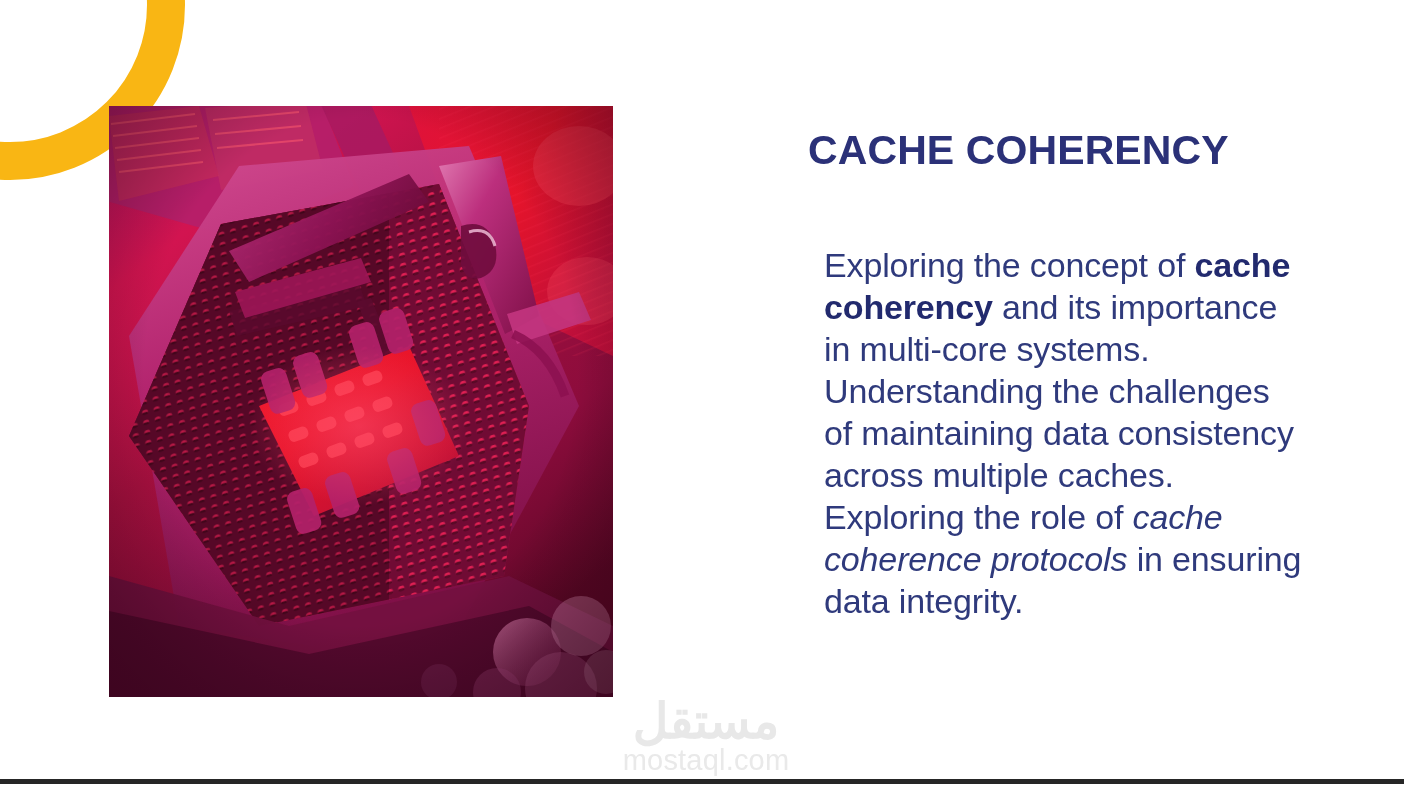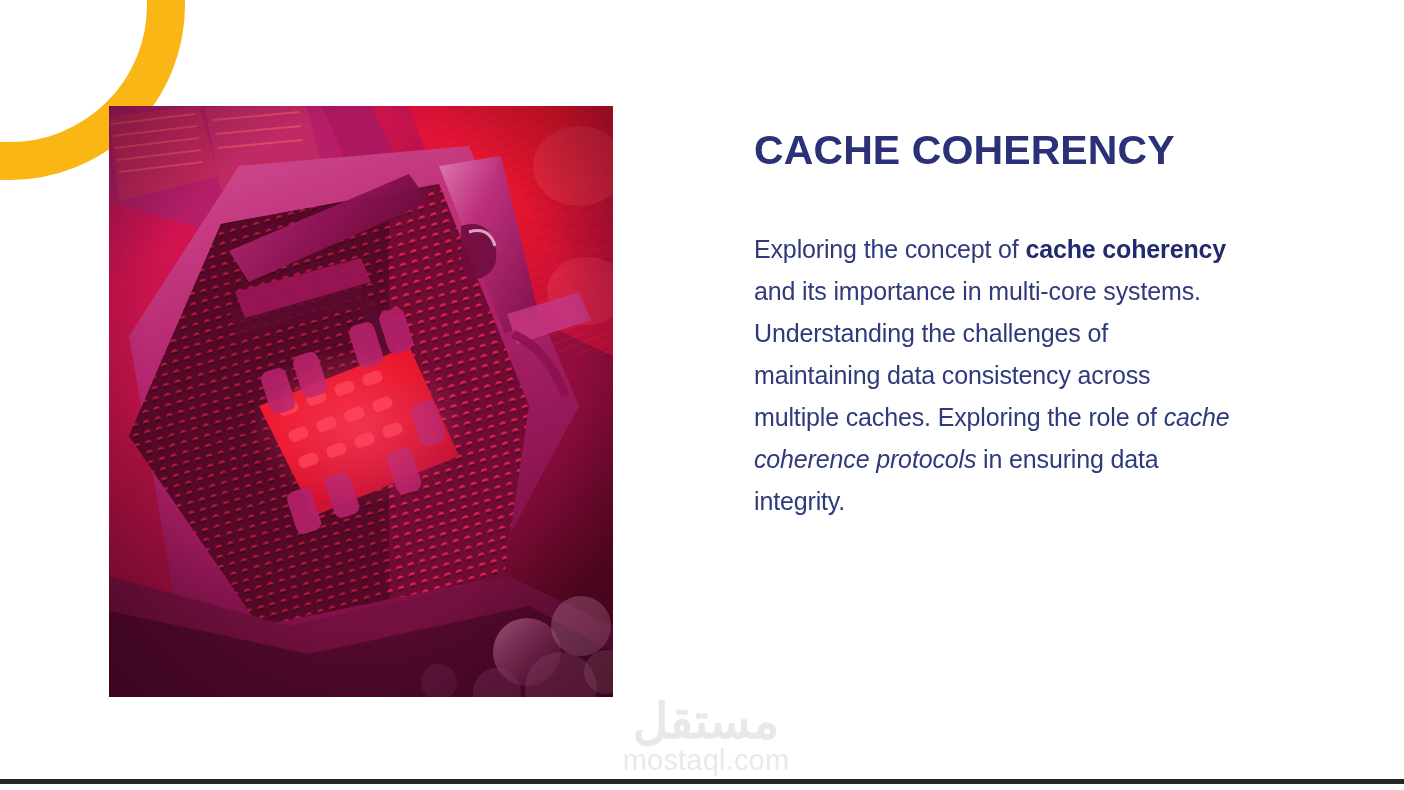--- a/index.html
+++ b/index.html
@@ -36,37 +36,37 @@
     width: 504px;
     height: 591px;
     overflow: hidden;
     background: #8e0f44;
   }
   #photo-frame svg { display: block; }
 
   
   #content-column {
     position: absolute;
-    left: 754px;
+    left: 808px;
     top: 128px;
     width: 500px;
   }
   #slide-title {
     font-size: 41px;
     font-weight: 700;
     letter-spacing: 0.1px;
     color: #2b3178;
     line-height: 1.12;
     margin: 0;
     white-space: nowrap;
   }
   #slide-body {
-    margin: 0;
+    margin: 16px;
     padding-top: 54px;
-    font-size: 25px;
+    font-size: 34px;
     line-height: 42px;
     color: #2f3a7c;
     font-weight: 400;
     letter-spacing: -0.15px;
     width: 480px;
   }
   #slide-body .em-bold {
     font-weight: 700;
     color: #222a6e;
   }

